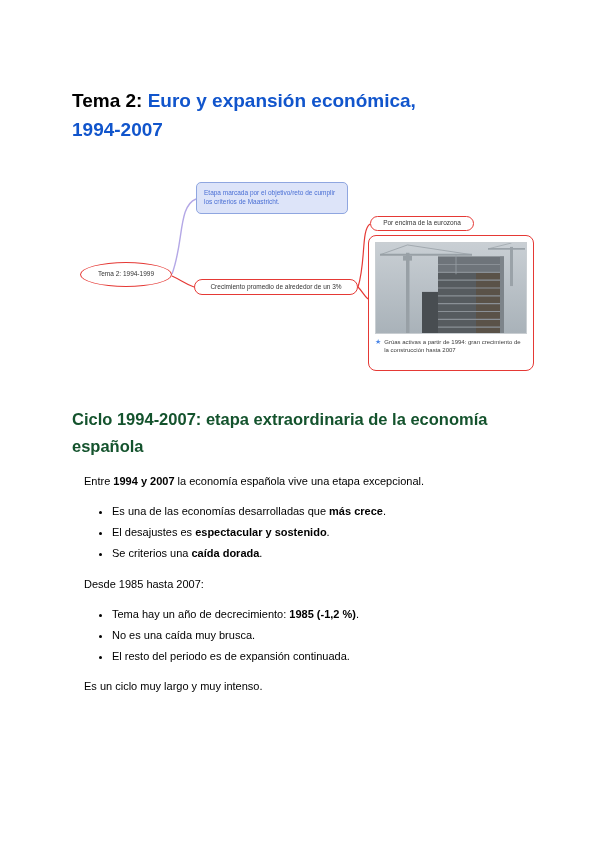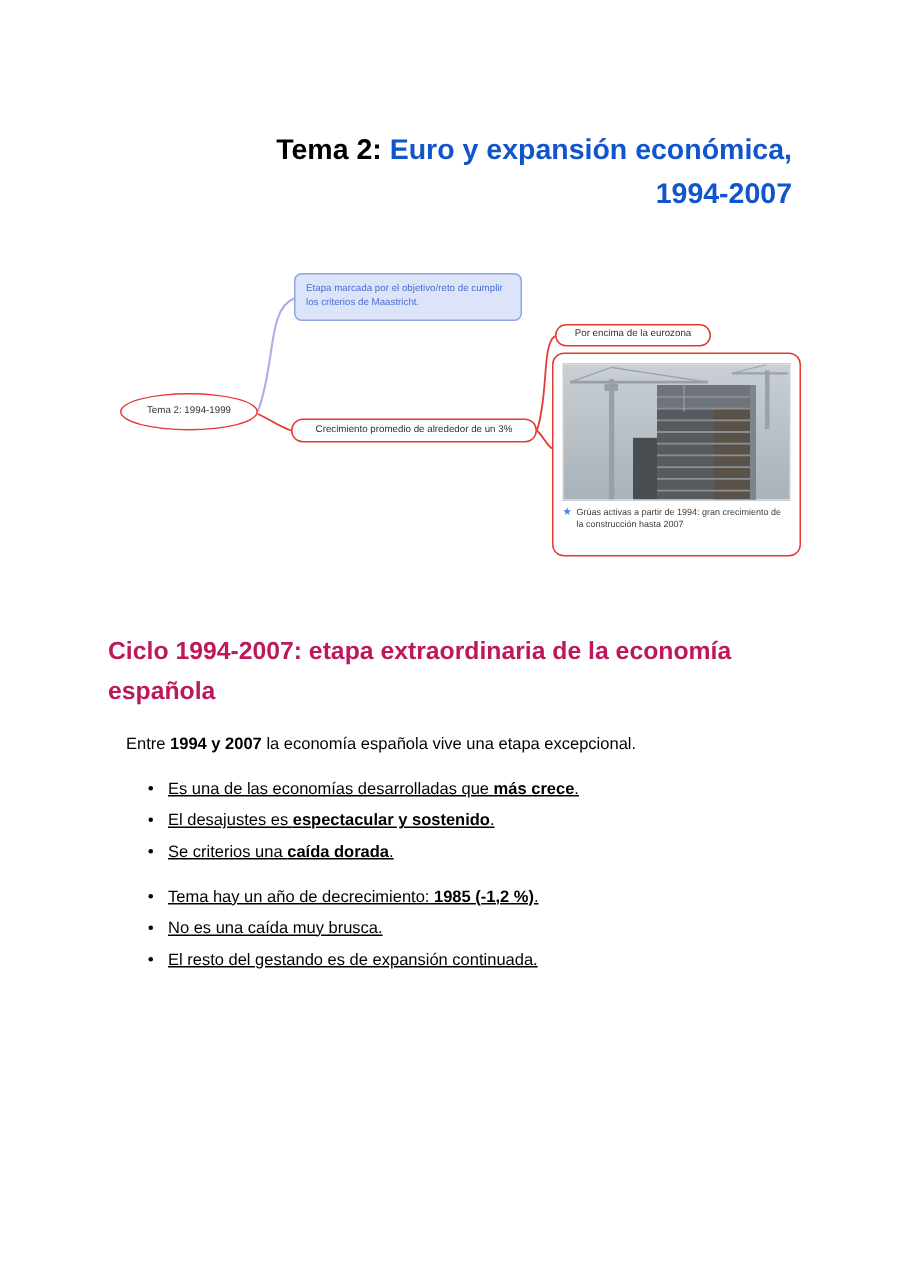--- a/index.html
+++ b/index.html
@@ -4,21 +4,21 @@
 <style>
   html,body{margin:0;padding:0;background:#e9e9e9;}
   .page{
     width:600px;height:848px;background:#ffffff;position:relative;
     margin:0 auto;overflow:hidden;
     font-family:"Liberation Sans",sans-serif;color:#000;
   }
   .content{padding:86px 72px 0 72px;}
 
   
-  h1.doc-title{font-size:19px;font-weight:700;line-height:1.55;margin:0;color:#000;text-align:right;}
+  h1.doc-title{font-size:19px;font-weight:700;line-height:1.55;margin:0;color:#000;}
   .title-accent{color:#1155cc;}
 
   
   .mindmap{position:relative;width:470px;height:197px;margin:35px 0 0 2px;}
   .mm-links{position:absolute;left:0;top:0;width:470px;height:197px;}
   .mm-node{position:absolute;font-size:6.5px;line-height:1.3;box-sizing:border-box;background:#fff;}
   .mm-root{
     left:6px;top:82px;width:92px;height:25px;border:1.3px solid #e53935;border-radius:50%;
     display:flex;align-items:center;justify-content:center;color:#333;text-align:center;
   }
@@ -36,23 +36,23 @@
   }
   .mm-imgbox{
     left:294px;top:55px;width:166px;height:136px;border:1.3px solid #e53935;border-radius:8px;
     padding:6px 6px 4px 6px;
   }
   .photo{width:152px;height:92px;display:block;border:1px solid #c9ced2;box-sizing:border-box;}
   .caption{display:flex;gap:3px;margin-top:4px;font-size:6px;line-height:1.35;color:#3d3d3d;}
   .star{color:#4a86e8;font-size:7px;line-height:1;flex:0 0 auto;}
 
   
-  h2.section-heading{font-size:16.5px;font-weight:700;line-height:1.65;margin:44px 0 2px 0;color:#be185d;}
+  h2.section-heading{font-size:16.5px;font-weight:700;line-height:1.65;margin:29px 0 2px 0;color:#14532d;}
   p.body{font-size:11px;line-height:1.55;margin:13px 12px;}
-  ul.doc-list{margin:10px 0 12px 0;padding-left:40px;font-size:11px;line-height:1.55;text-decoration:underline;}
+  ul.doc-list{margin:10px 0 12px 0;padding-left:40px;font-size:11px;line-height:1.55;}
   ul.doc-list li{margin:0 0 4px 0;}
   .bold{font-weight:700;}
 </style>
 </head>
 <body>
 
 <div class="page">
   <div class="content">
 
     <h1 class="doc-title">
@@ -134,28 +134,30 @@
       </li>
       <li>
         <span>El desajustes es </span><span class="bold">espectacular y sostenido</span><span>.</span>
       </li>
       <li>
         <span>Se criterios una </span><span class="bold">caída dorada</span><span>.</span>
       </li>
     </ul>
 
 
+    <p class="body">Desde 1985 hasta 2007:</p>
 
     <ul class="doc-list">
       <li>
         <span>Tema hay un año de decrecimiento: </span><span class="bold">1985 (-1,2 %)</span><span>.</span>
       </li>
       <li>
         <span>No es una caída muy brusca.</span><span class="bold"></span><span></span>
       </li>
       <li>
-        <span>El resto del gestando es de expansión continuada.</span><span class="bold"></span><span></span>
+        <span>El resto del periodo es de expansión continuada.</span><span class="bold"></span><span></span>
       </li>
     </ul>
 
+    <p class="body">Es un ciclo muy largo y muy intenso.</p>
 
   </div>
 </div>
 
 </body></html>

